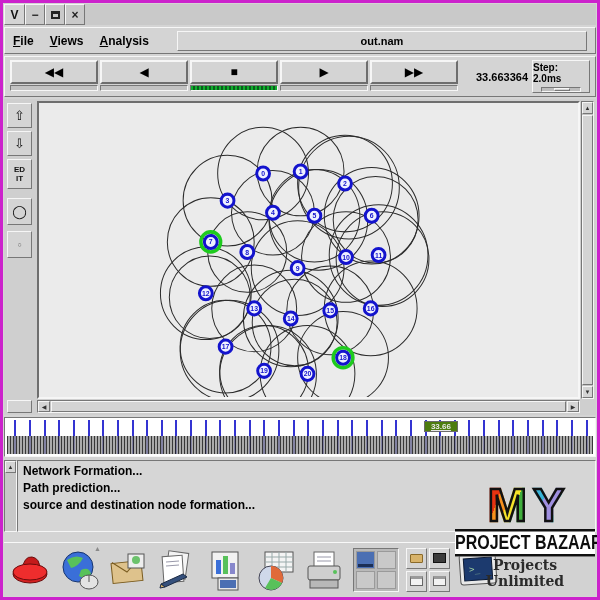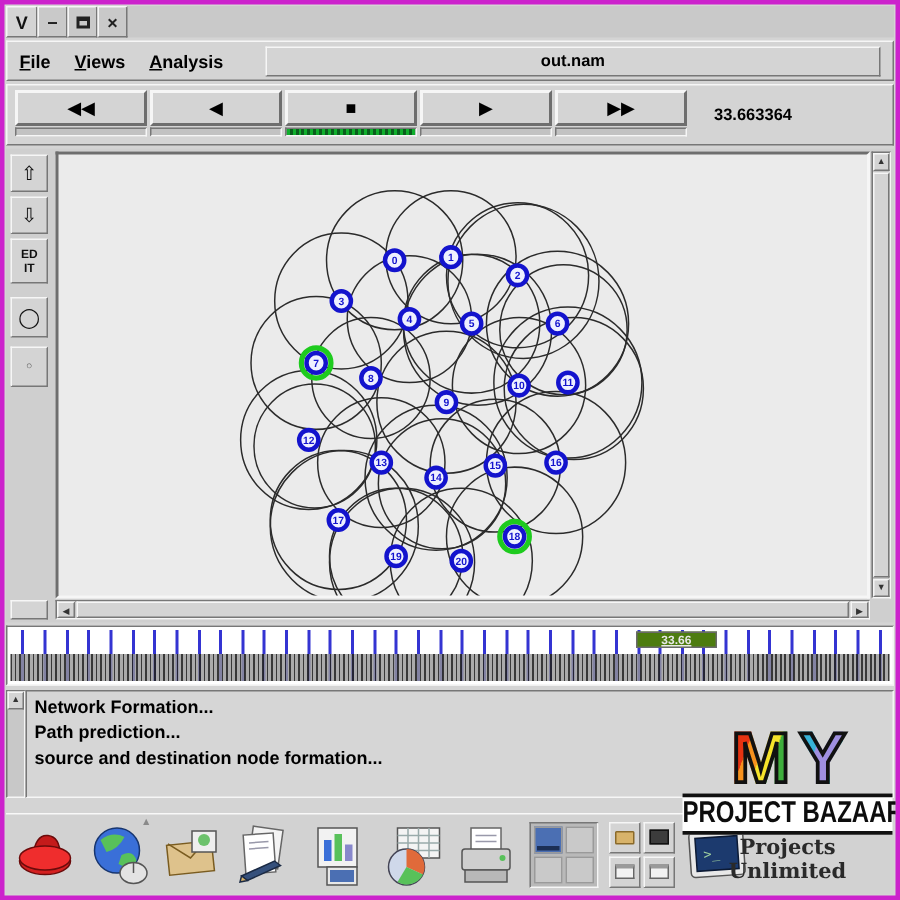--- a/index.html
+++ b/index.html
@@ -57,21 +57,21 @@
   #hscroll { position:absolute; left:33px; right:16px; bottom:2px; height:13px; background:#c4c4c4; display:flex; }
   .hscroll-arrow { width:12px; height:100%; background:#d4d4d4; font-size:6px; display:flex; align-items:center; justify-content:center; color:#333; }
   #hthumb { flex:1; background:#d4d4d4; margin:0 1px; }
   #corner-fill { position:absolute; left:3px; bottom:2px; width:25px; height:13px; background:#d4d4d4; }
 
   
   #timeline { position:absolute; top:414px; left:1px; right:1px; height:40px; background:#fff; overflow:hidden; }
   #tick-layer { position:absolute; inset:2px; }
   .tick { position:absolute; top:0; bottom:0; width:2px; background:#3434d2; }
   #hatch { position:absolute; left:2px; right:2px; bottom:2px; height:18px; background:repeating-linear-gradient(90deg,rgba(35,35,35,.9) 0 1px,rgba(150,150,150,.8) 1px 3px); }
-  #time-flag { position:absolute; left:71%; top:3px; background:#4d7c0f; color:#e8e8e8; font-size:8px; font-weight:bold; padding:0 16px; border:1px solid #6a6a6a;text-decoration:underline; }
+  #time-flag { position:absolute; left:71%; top:3px; background:#4d7c0f; color:#e8e8e8; font-size:8px; font-weight:bold; padding:0 6px; border:1px solid #6a6a6a;text-decoration:underline; }
 
   
   #annotation { position:absolute; top:457px; left:1px; right:1px; height:72px; background:#d4d4d4; display:flex; }
   #anno-scroll { width:13px; background:#c8c8c8; display:flex; flex-direction:column; }
   #anno-text { flex:1; background:#d6d6d6; padding:2px 0 0 5px; overflow:hidden; }
   .anno-line { font-size:12px; font-weight:bold; color:#000; line-height:17px; white-space:nowrap; }
 
   
   #desktop-gap { position:absolute; left:1px; right:1px; top:529px; height:11px; background:#d4d4d4; }
   #taskbar { position:absolute; left:1px; right:1px; bottom:1px; height:54px; background:#d2d2d2; border-top:1px solid #f8f8f8; display:flex; align-items:center; gap:7px; padding:3px 6px; }
@@ -130,20 +130,26 @@
   </div>
   <div class="pbtn-wrap">
     <div class="pbtn raised2">▶</div>
     <div class="pstrip sunken"></div>
   </div>
   <div class="pbtn-wrap">
     <div class="pbtn raised2">▶▶</div>
     <div class="pstrip sunken"></div>
   </div>
   <div id="time-box">33.663364</div>
+  <div id="step-box" class="raised">
+    <div id="step-label">Step: 2.0ms</div>
+    <div id="step-slider" class="sunken">
+      <div id="step-thumb" class="raised"></div>
+    </div>
+  </div>
 </div>
 
 <div id="mainarea">
   <div id="side-toolbar">
     <div class="tool-btn arrow raised">⇧</div>
     <div class="tool-btn arrow raised">⇩</div>
     <div class="tool-btn edit raised">
       <span>ED</span>
       <span>IT</span>
     </div>

